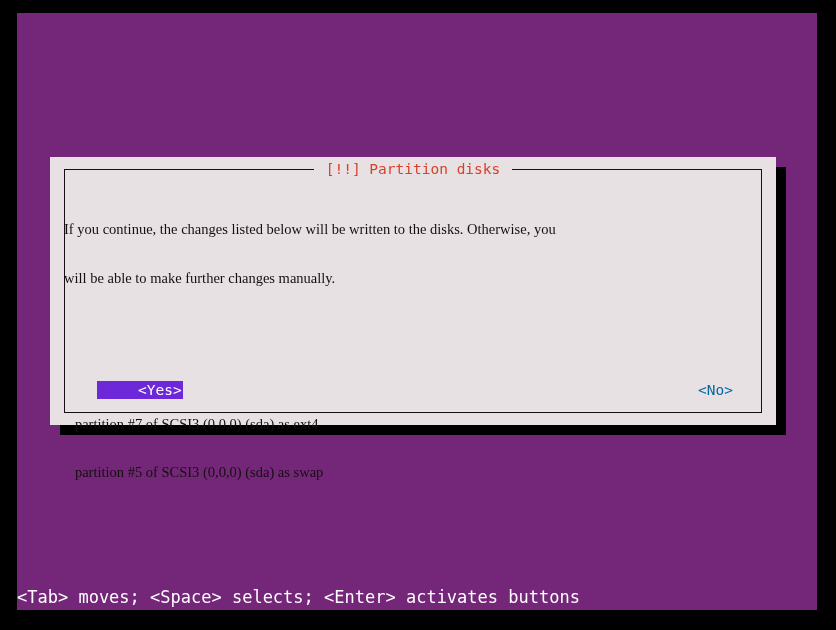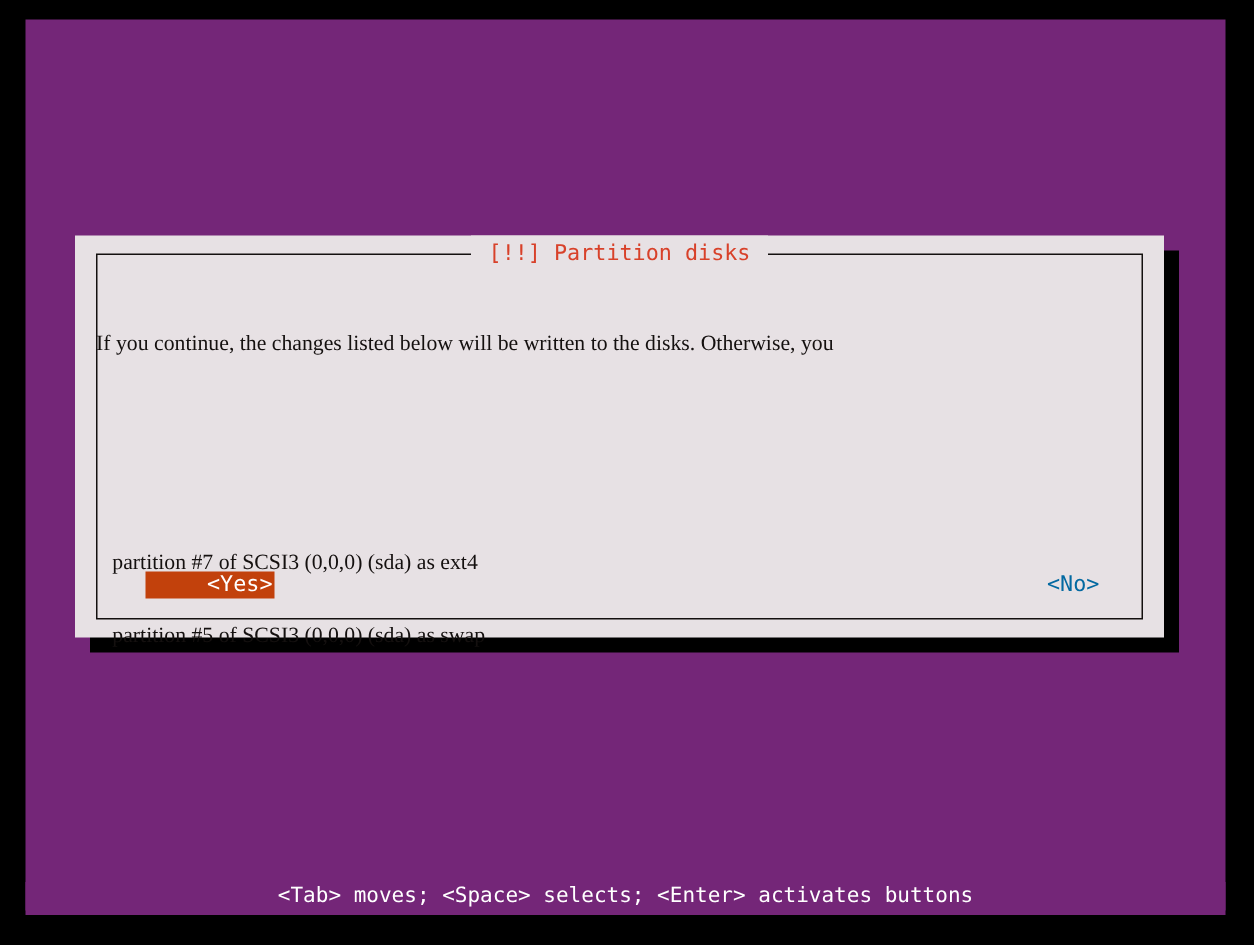--- a/index.html
+++ b/index.html
@@ -117,45 +117,44 @@
   .btn {
     position: absolute;
     font-size: 14.5px;
     line-height: 18px;
     white-space: pre;
     padding: 0 1px;
   }
   #yes-button {
     left: 47px;
     top: 0;
-    background: #c2410c;
+    background: #6d28d9;
     color: #ffffff;
     padding-left: 41px;
   }
   #no-button {
     left: 647px;
     top: 0;
     background: transparent;
     color: #0369a1;
   }
 
   
   #status-bar {
     position: absolute;
     left: 17px;
     top: 588px;
     width: 800px;
     height: 19px;
     background: #742678;
     color: #ffffff;
-    font-size: 14px;
+    font-size: 17px;
     line-height: 19px;
     white-space: pre;
     overflow: hidden;
-    text-align: center;
   }
 </style>
 </head>
 <body>
 
 <div id="screen">
 
   <div id="console"></div>
 
   <div id="dialog-shadow"></div>
@@ -165,20 +164,21 @@
     <div id="dialog-border"></div>
 
     <div id="title-wrap">
       <span id="dialog-title">[!!] Partition disks</span>
     </div>
 
   </div>
 
   <div id="dialog-body">
     <div class="line">If you continue, the changes listed below will be written to the disks. Otherwise, you</div>
+    <div class="line">will be able to make further changes manually.</div>
     <div class="blank"></div>
     <div class="blank"></div>
     <div class="line">   partition #7 of SCSI3 (0,0,0) (sda) as ext4</div>
     <div class="line">   partition #5 of SCSI3 (0,0,0) (sda) as swap</div>
     
     
   </div>
 
   <div id="button-row">
     <span class="btn" id="yes-button">&lt;Yes&gt;</span>

